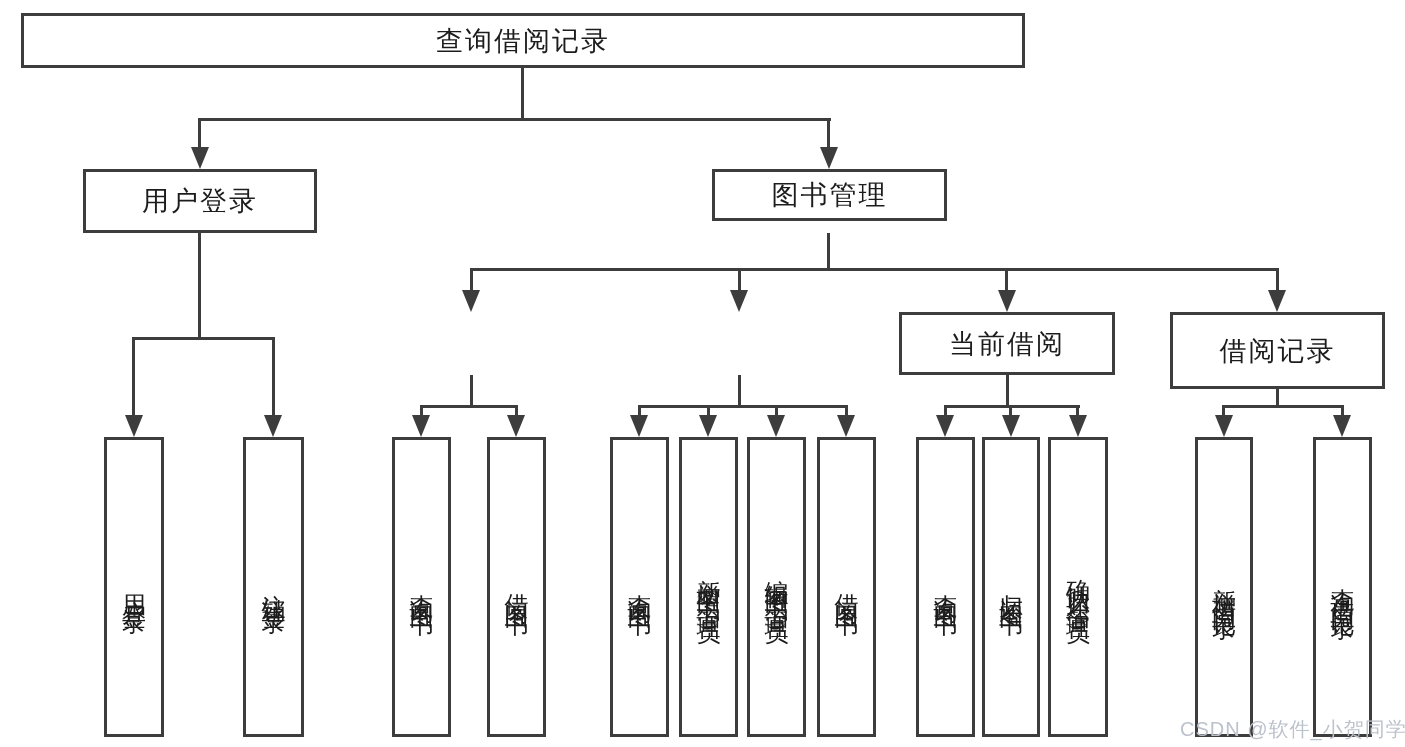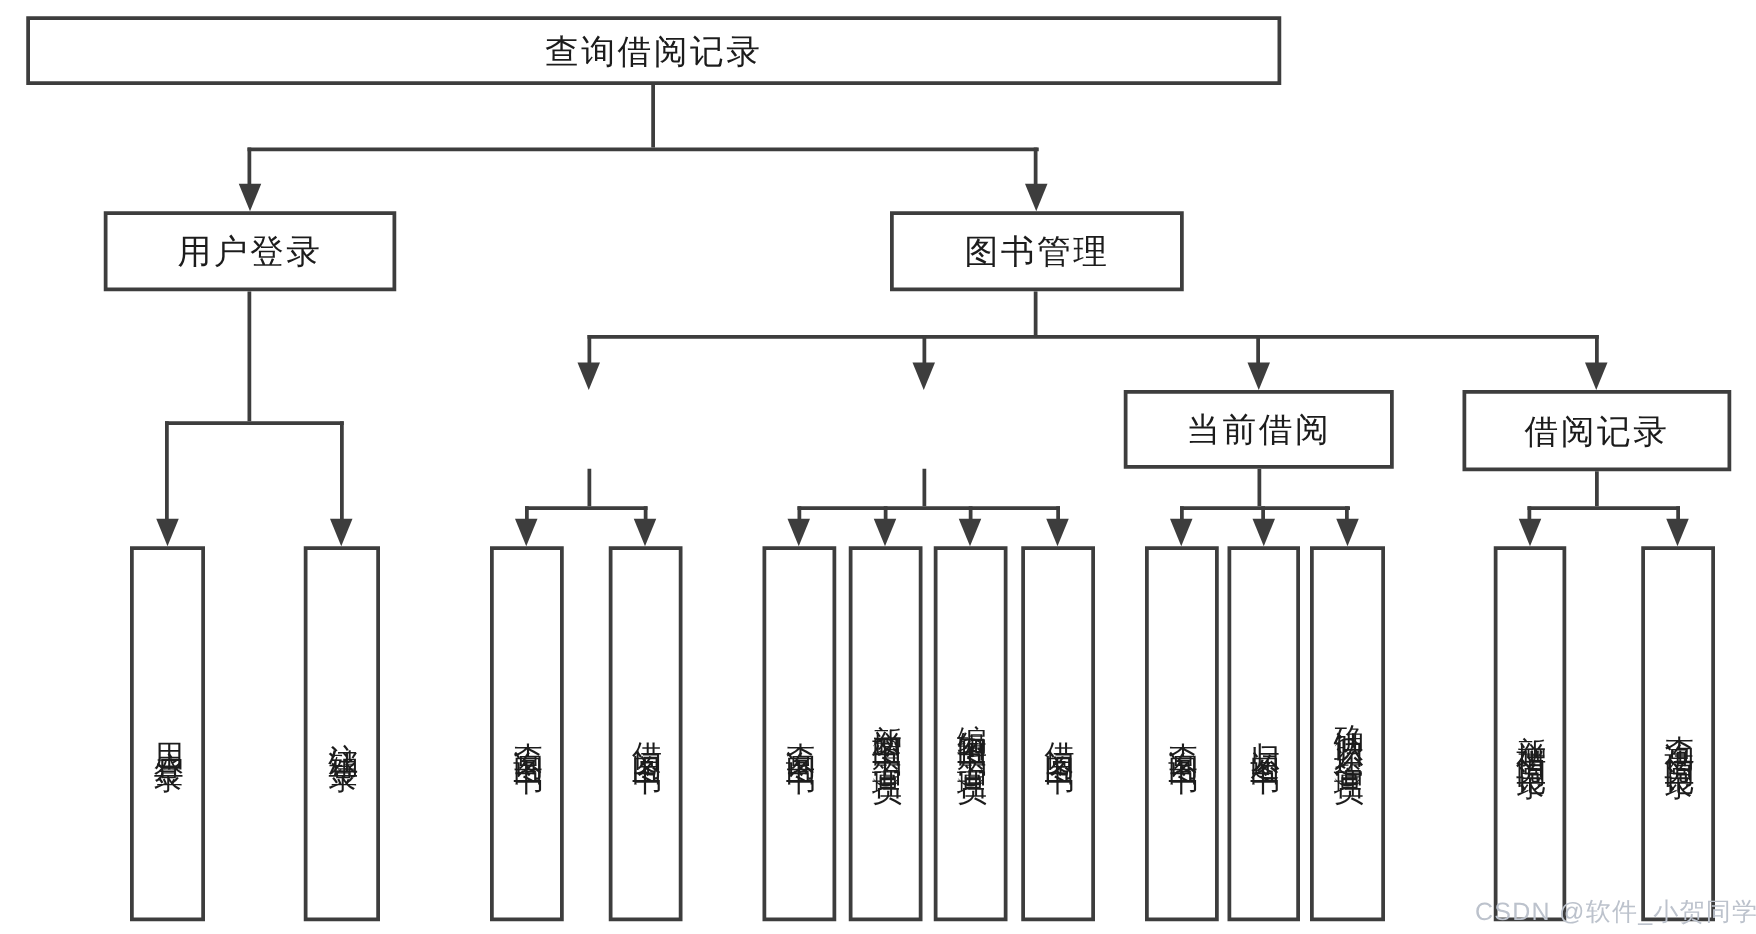--- a/index.html
+++ b/index.html
@@ -35,31 +35,31 @@
 <div class="canvas">
 
   <div class="node" style="left:21px;top:13px;width:1004px;height:55px;">
     <span>查询借阅记录</span>
   </div>
 
   <div class="node" style="left:83px;top:169px;width:234px;height:64px;">
     <span>用户登录</span>
   </div>
 
-  <div class="node" style="left:712px;top:169px;width:235px;height:64px;">
+  <div class="node" style="left:712px;top:169px;width:235px;height:52px;">
     <span>图书管理</span>
   </div>
 
 
 
   <div class="node" style="left:899px;top:312px;width:216px;height:63px;">
     <span>当前借阅</span>
   </div>
 
-  <div class="node" style="left:1170px;top:312px;width:215px;height:65px;">
+  <div class="node" style="left:1170px;top:312px;width:215px;height:77px;">
     <span>借阅记录</span>
   </div>
 
   <div class="node leaf" style="left:104px;top:437px;width:60px;height:300px;">
     <span class="label">用户登录</span>
   </div>
   <div class="node leaf" style="left:243px;top:437px;width:61px;height:300px;">
     <span class="label">注销登录</span>
   </div>
 

